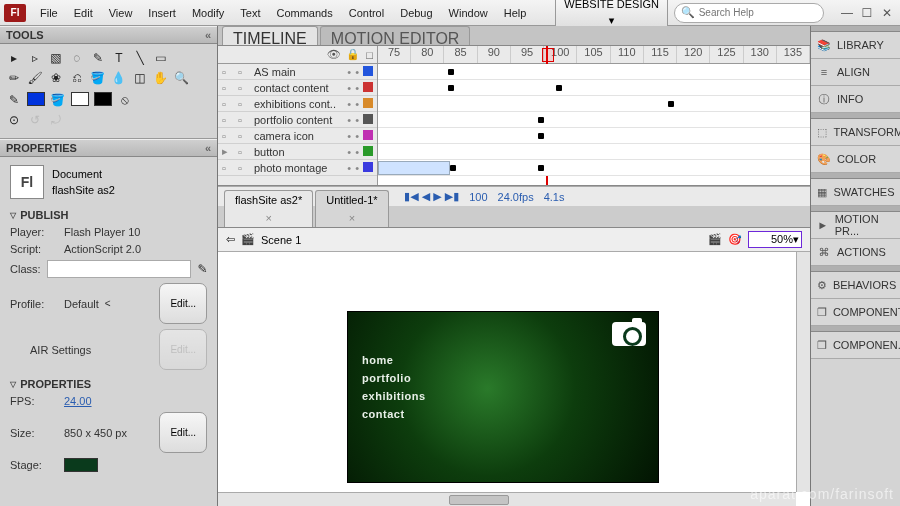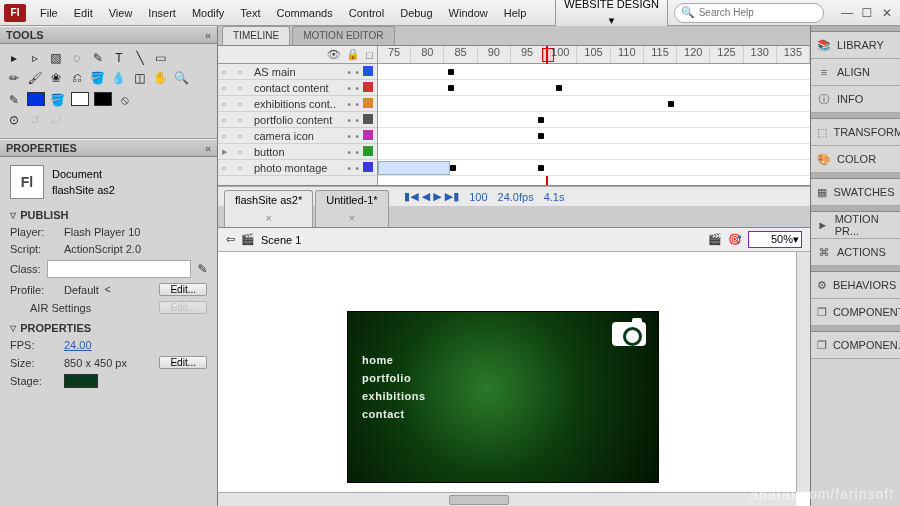--- a/index.html
+++ b/index.html
@@ -36,27 +36,27 @@
 
 .props-body { padding:8px 10px; background:#d4d4d4; flex:1; overflow:auto;}
 .doc-row { display:flex; gap:8px; align-items:center; margin-bottom:10px;}
 .doc-icon { width:34px; height:34px; background:#fff; border:1px solid #888; display:flex; align-items:center; justify-content:center; font-size:14px; font-weight:bold; color:#444;}
 .section-label { display:flex; align-items:center; gap:4px; font-size:10px; color:#333; margin:8px 0 4px; font-weight:bold;}
 .section-label::before { content:"▽"; font-size:8px; color:#555;}
 .prop-line { display:flex; align-items:center; margin:5px 0; font-size:10px; color:#333; gap:6px;}
 .prop-line .k { width:48px;}
 .prop-line .v { color:#333;}
 .prop-line .link { color:#2a5db0; text-decoration:underline;}
-.edit-btn { margin-left:auto; background:linear-gradient(#f6f6f6,#ddd); border:1px solid #999; padding:0 10px; font-size:10px; border-radius:2px;}
+.edit-btn { margin-left:auto; background:linear-gradient(#f6f6f6,#ddd); border:1px solid #999; padding:14px 10px; font-size:10px; border-radius:7px;}
 .class-input { flex:1; height:18px; border:1px solid #aaa; background:#fff;}
 .stage-chip { width:34px; height:14px; background:#0a3a1c; border:1px solid #333;}
 
 
 .tab-strip { height:20px; background:#c4c4c4; display:flex; border-bottom:1px solid #888; padding-left:4px;}
-.tab { padding:3px 10px; background:#e4e4e4; border:1px solid #999; border-bottom:none; margin-right:2px; font-size:10px; color:#333; border-radius:3px 3px 0 0;}
+.tab { padding:3px 10px; background:#e4e4e4; border:1px solid #999; border-bottom:none; margin-right:2px; font-size:16px; color:#333; border-radius:3px 3px 0 0;}
 .tab.inactive { background:#bcbcbc; color:#555;}
 .timeline-body { height:140px; background:#fff; display:flex; border-bottom:1px solid #888;}
 .layer-col { width:160px; background:#eaeaea; border-right:1px solid #999; display:flex; flex-direction:column;}
 .layer-head { height:18px; border-bottom:1px solid #999; display:flex; align-items:center; justify-content:flex-end; padding:0 4px; gap:6px; font-size:10px; color:#555;}
 .layer-row { height:16px; display:flex; align-items:center; padding:0 4px; gap:4px; border-bottom:1px solid #d0d0d0; font-size:10px; color:#333;}
 .layer-row .lyricon { width:12px; color:#888;}
 .layer-dots { margin-left:auto; display:flex; gap:4px; color:#888; font-size:8px;}
 .frames-col { flex:1; overflow:hidden; position:relative;}
 .ruler { height:18px; background:#eaeaea; border-bottom:1px solid #999; display:flex; position:relative; font-size:9px; color:#555;}
 .ruler span { width:40px; text-align:center; border-right:1px solid #ccc;}

